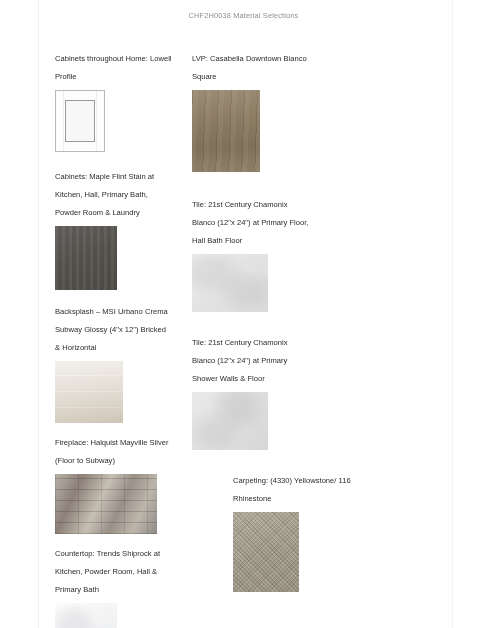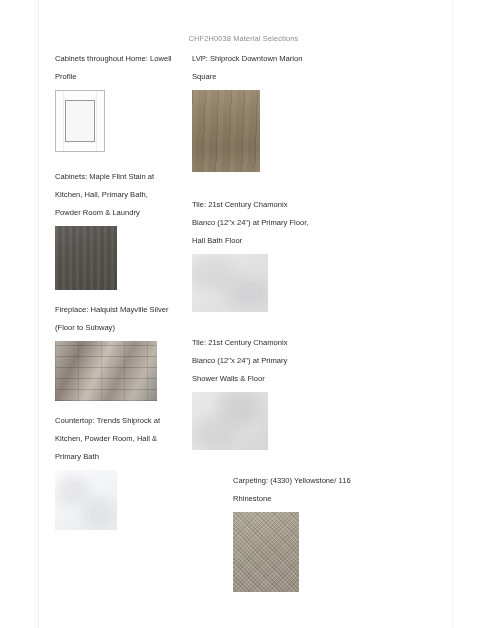--- a/index.html
+++ b/index.html
@@ -16,21 +16,21 @@
   }
   .page-edge-left{
     position:absolute;left:38px;top:0;width:1px;height:628px;
     background:#f0f0f0;
   }
   .page-edge-right{
     position:absolute;left:452px;top:0;width:1px;height:628px;
     background:#f4f4f4;
   }
   .doc-header{
-    position:absolute;left:0;top:34px;width:487px;
+    position:absolute;left:0;top:11px;width:487px;
     text-align:center;
     font-size:7.4px;
     color:#8e8e8e;
     letter-spacing:.15px;
   }
   .col{position:absolute;top:50px;}
   .col-left{left:55px;width:120px;}
   .col-right{left:192px;width:120px;}
   .entry{margin-bottom:0;}
   .caption{
@@ -141,37 +141,41 @@
         <div class="grain g2"></div>
         <div class="inner-panel"></div>
       </div>
     </div>
 
     <div class="entry" style="margin-top:16px;">
       <div class="caption">Cabinets: Maple Flint Stain at Kitchen, Hall, Primary Bath, Powder Room &amp; Laundry</div>
       <div class="swatch sw-stain"></div>
     </div>
 
+    <div class="entry" style="margin-top:13px;">
+      <div class="caption">Backsplash – MSI Urbano Crema Subway Glossy (4"x 12") Bricked &amp; Horizontal</div>
+      <div class="swatch sw-subway"></div>
+    </div>
 
     <div class="entry" style="margin-top:11px;">
       <div class="caption">Fireplace:  Halquist Mayville Silver (Floor to Subway)</div>
       <div class="swatch sw-stone"></div>
     </div>
 
     <div class="entry" style="margin-top:11px;">
       <div class="caption">Countertop: Trends Shiprock at Kitchen, Powder Room, Hall &amp; Primary Bath</div>
       <div class="swatch sw-quartz"></div>
     </div>
 
   </div>
 
   <div class="col col-right">
 
     <div class="entry">
-      <div class="caption">LVP: Shiprock Downtown Marion Square</div>
+      <div class="caption">LVP: Casabella Downtown Bianco Square</div>
       <div class="swatch sw-lvp"></div>
     </div>
 
     <div class="entry" style="margin-top:24px;">
       <div class="caption">Tile: 21st Century Chamonix Bianco (12"x 24") at Primary Floor, Hall Bath Floor</div>
       <div class="swatch sw-marble"></div>
     </div>
 
     <div class="entry" style="margin-top:22px;">
       <div class="caption">Tile: 21st Century Chamonix Bianco (12"x 24") at Primary Shower Walls &amp; Floor</div>

